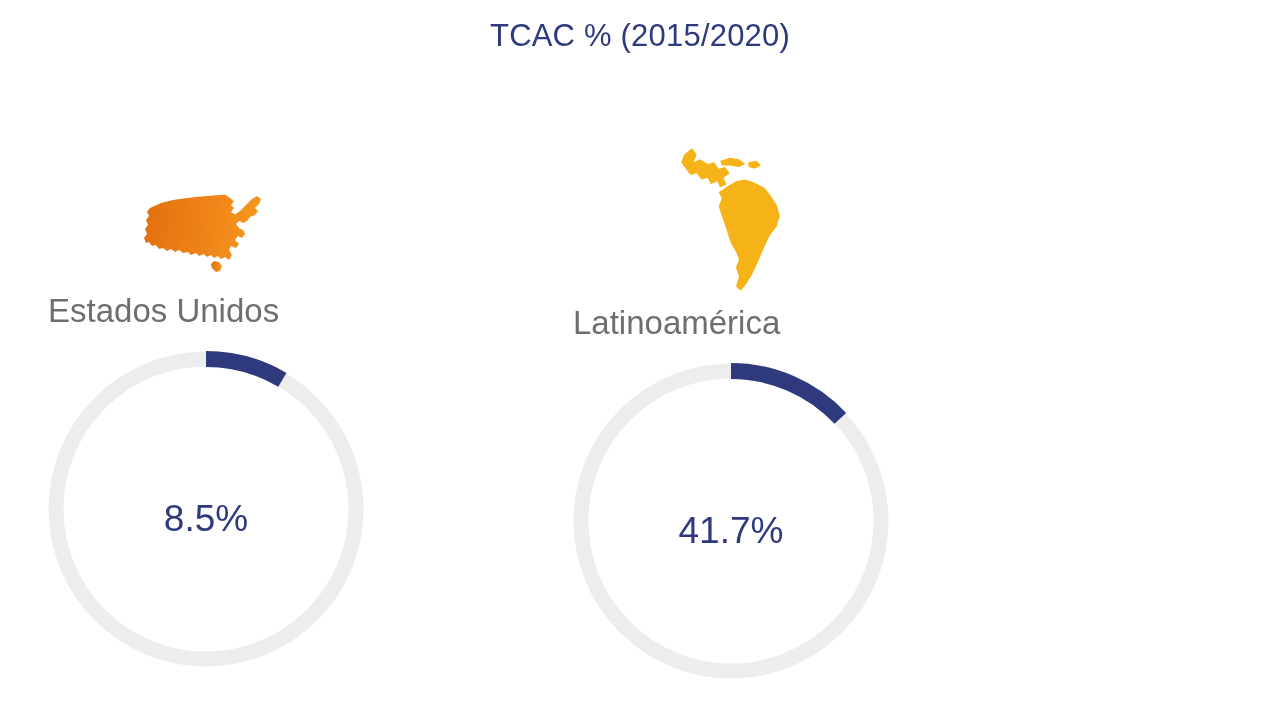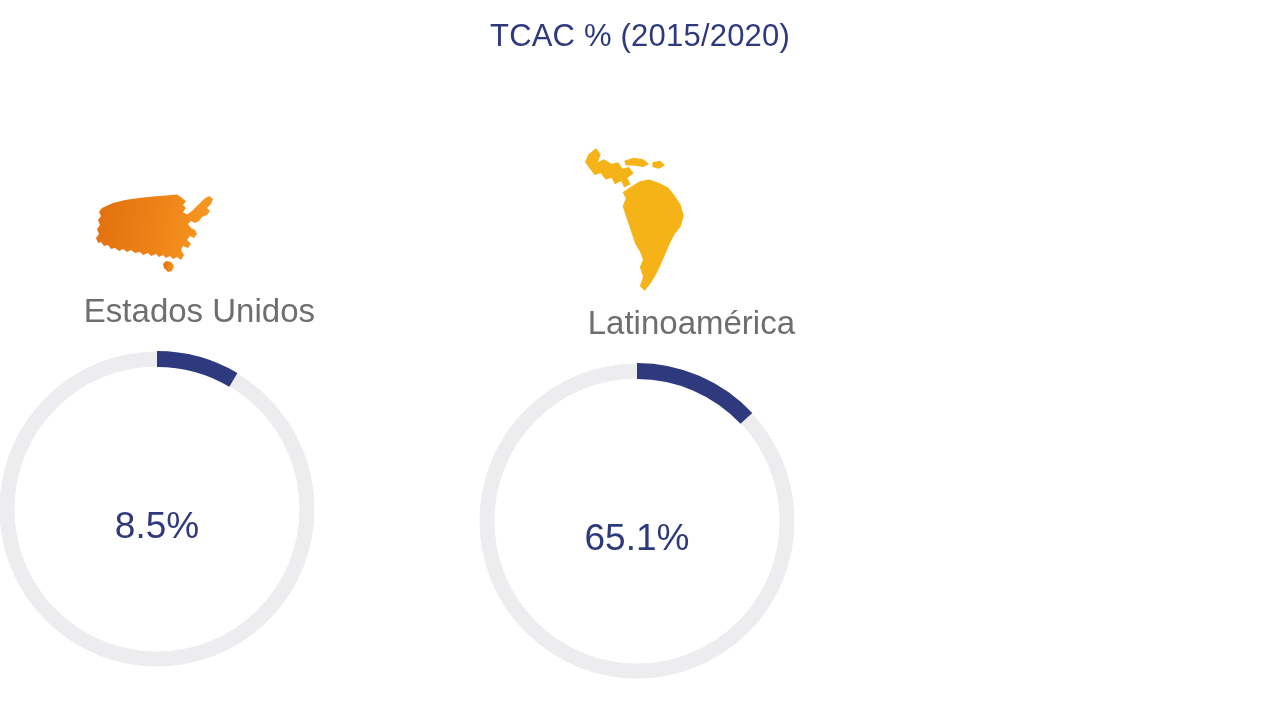--- a/index.html
+++ b/index.html
@@ -39,22 +39,23 @@
     width: 1280px;
     height: 720px;
     display: flex;
     flex-direction: row;
     align-items: flex-start;
   }
   .col {
     flex: 0 0 auto;
     display: flex;
     flex-direction: column;
-    align-items: flex-end;
+    align-items: flex-start;
     position: relative;
+    padding-left: 48px;
   }
   .col-0 { width: 315px; margin-left: 0px; }
   .col-1 { width: 320px; margin-left: 165px; }
   .col-2 { width: 318px; margin-left: 162px; margin-top: 12px; }
 
   
   .map-wrap {
     height: 160px;
     width: 100%;
     display: flex;
@@ -88,21 +89,21 @@
     height: 316px;
   }
   .gauge svg {
     display: block;
     position: absolute;
     top: 0;
     left: 0;
   }
   .gauge-value {
     position: absolute;
-    top: 17px;
+    top: 10px;
     left: 0;
     width: 316px;
     height: 316px;
     display: flex;
     align-items: center;
     justify-content: center;
     font-size: 37px;
     font-weight: 400;
     color: #2E3A7D;
     line-height: 1;
@@ -178,17 +179,17 @@
       </svg>
     </div>
 
     <div class="region-label">Latinoamérica</div>
 
     <div class="gauge">
       <svg width="316" height="316" viewBox="0 0 316 316" aria-hidden="true">
         <circle cx="158" cy="158" r="150" fill="none" stroke="#EDEDEF" stroke-width="15"></circle>
         <circle cx="158" cy="158" r="150" fill="none" stroke="#2E3A7D" stroke-width="16" stroke-dasharray="122.52 819.96" transform="rotate(-90 158 158)"></circle>
       </svg>
-      <div class="gauge-value">65.1%</div>
+      <div class="gauge-value">41.7%</div>
     </div>
   </div>
 
 </div>
 
 </body></html>

